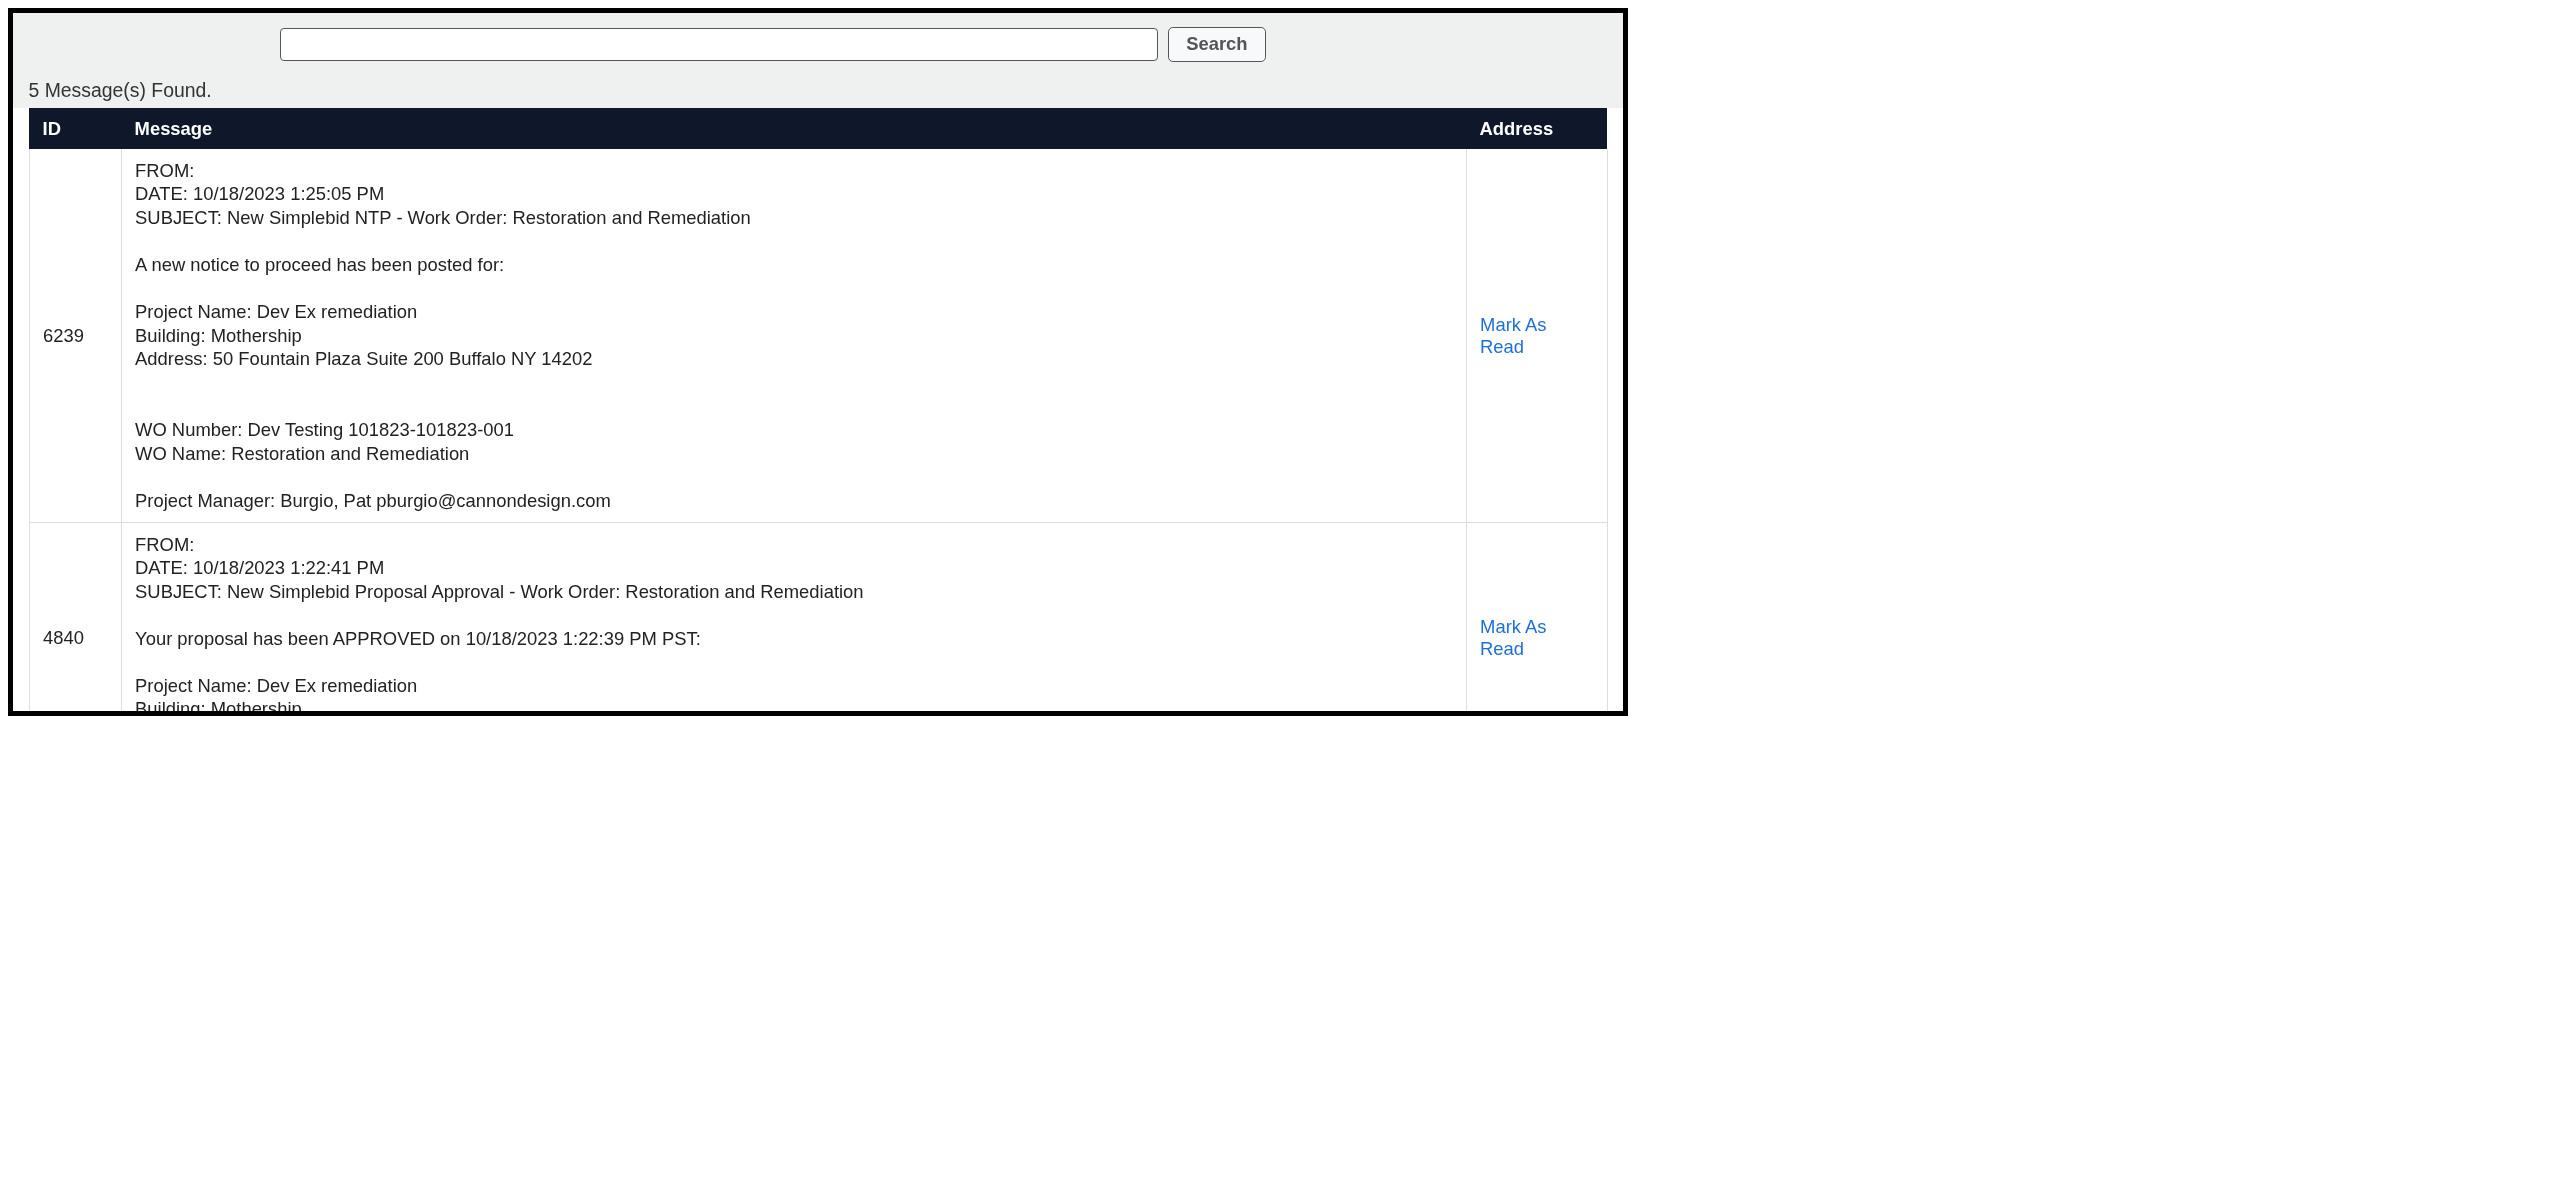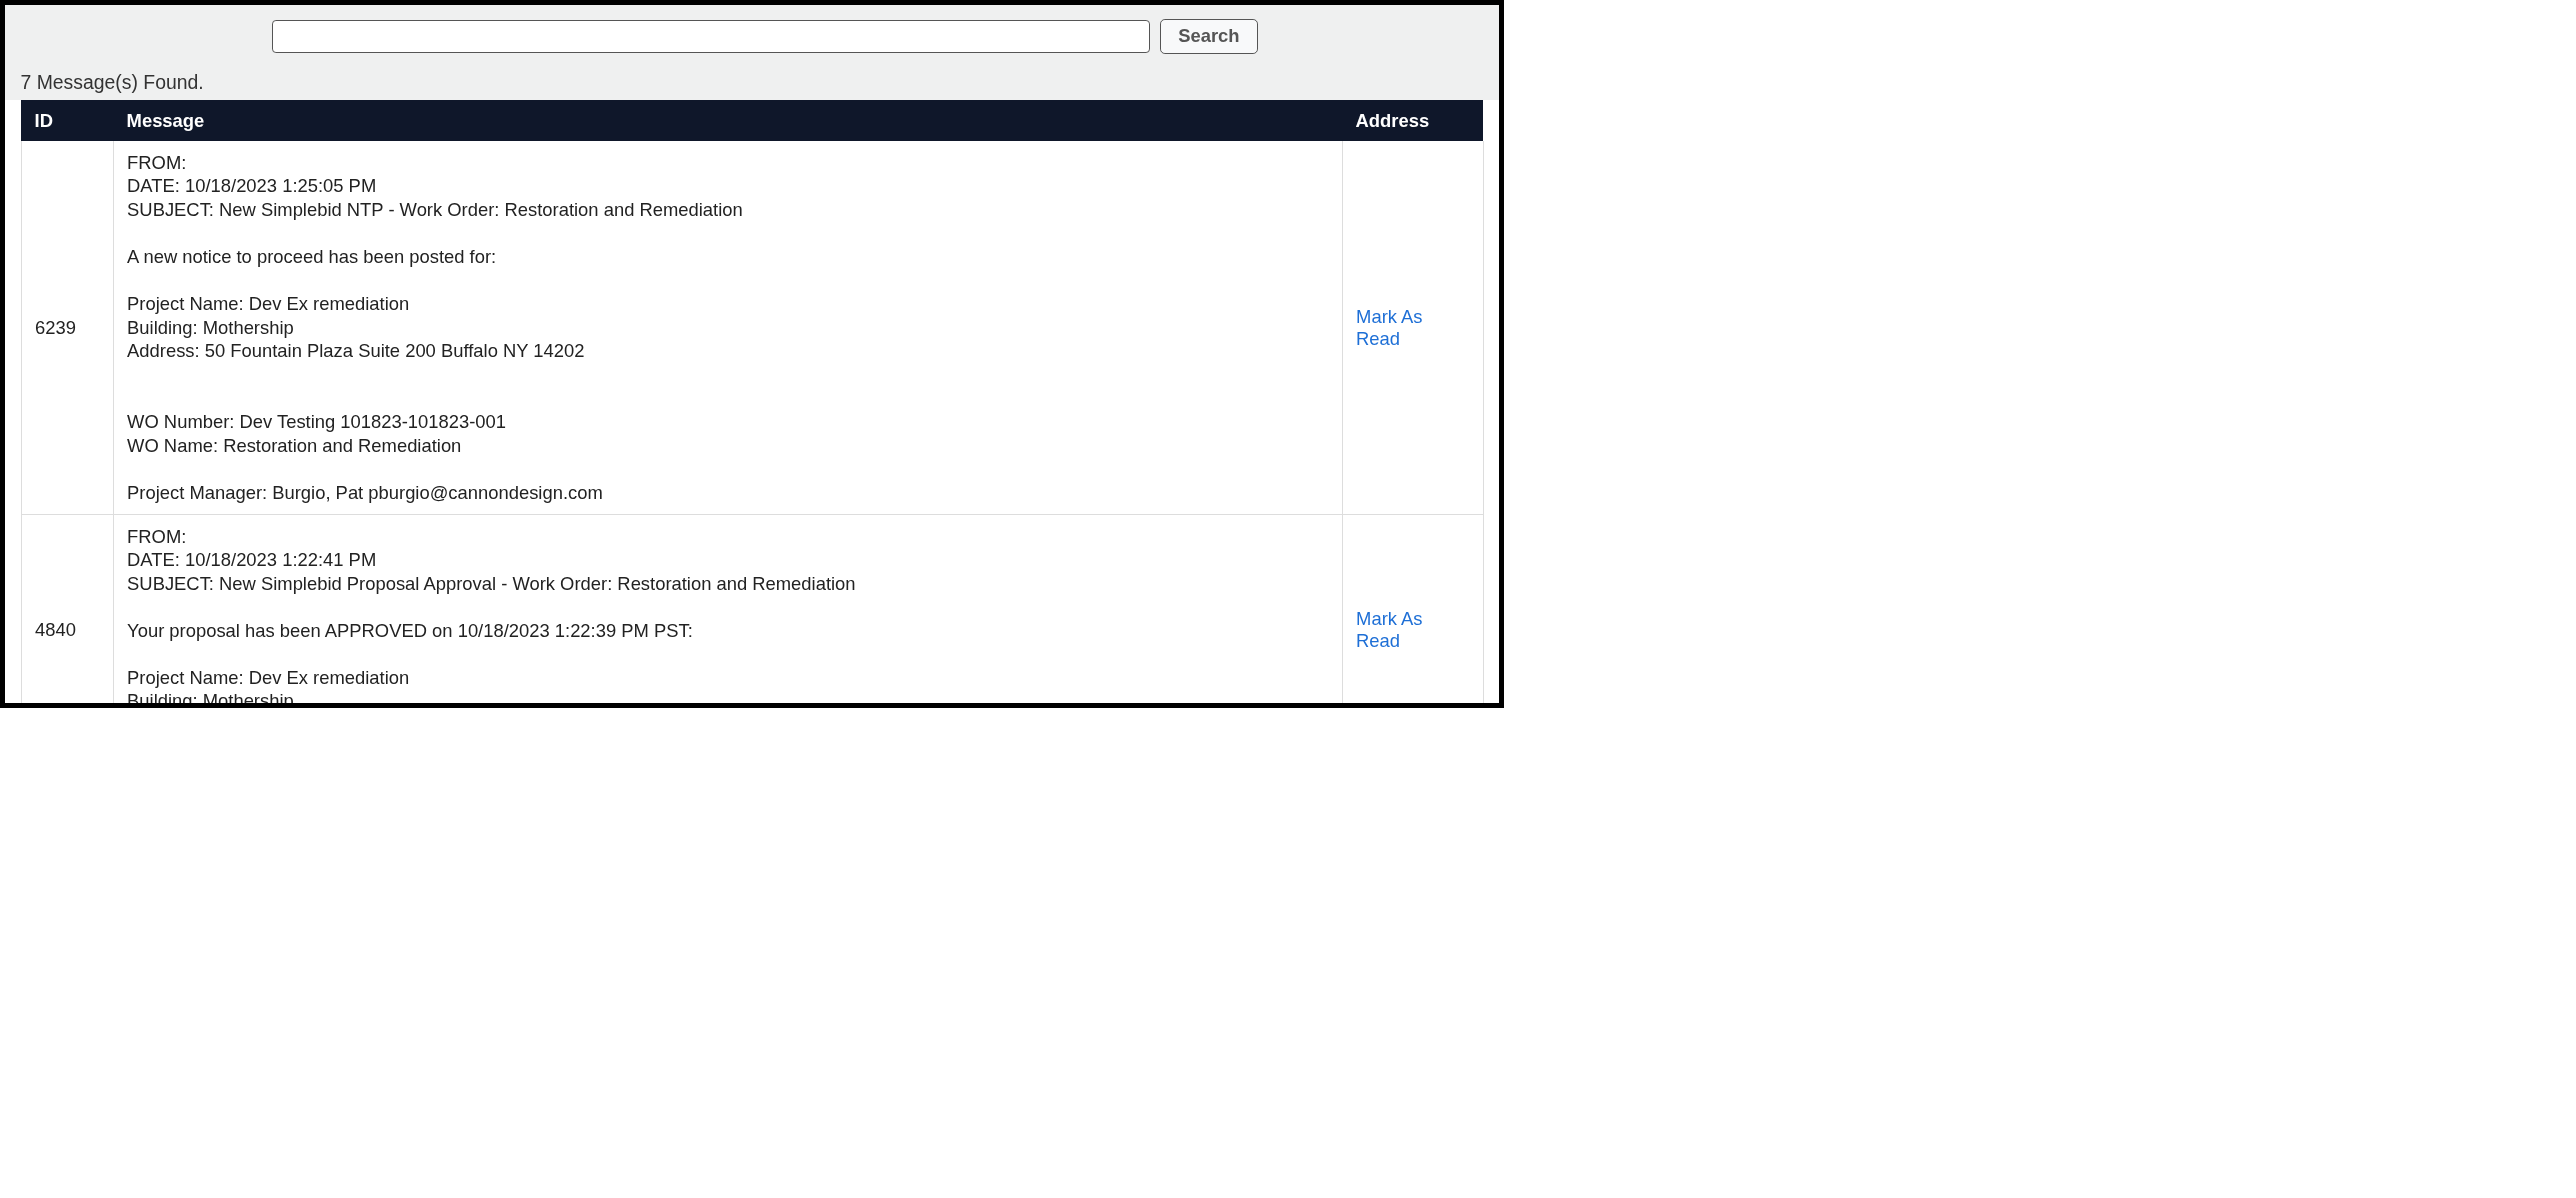--- a/index.html
+++ b/index.html
@@ -4,22 +4,22 @@
   <style>
     * { box-sizing: border-box; margin: 0; padding: 0; }
     body {
       font-family: Arial, Helvetica, sans-serif;
       font-size: 18.4px;
       color: #333;
       background: #fff;
     }
     .outer-frame {
       border: 5.8px solid #000;
-      margin: 0;
-      width: 1504px;
+      margin: 8px;
+      width: 1620px;
       height: 708px;
       overflow: hidden;
       position: relative;
     }
     .toolbar {
       background: #eff0f0;
       padding: 13.6px 0 9.7px 0;
     }
     .search-row {
       display: flex;
@@ -109,21 +109,21 @@
 
 <div class="outer-frame">
 
   <div class="toolbar">
     <div class="search-row">
       <input type="text" class="search-input" value="" style="">
       <button class="search-button">Search</button>
     </div>
   </div>
 
-  <div class="status-line">7 Message(s) Found.</div>
+  <div class="status-line">5 Message(s) Found.</div>
 
   <div class="table-wrap">
     <table>
       <thead>
         <tr>
           <th class="col-id">ID</th>
           <th class="col-msg">Message</th>
           <th class="col-action">Address</th>
         </tr>
       </thead>

